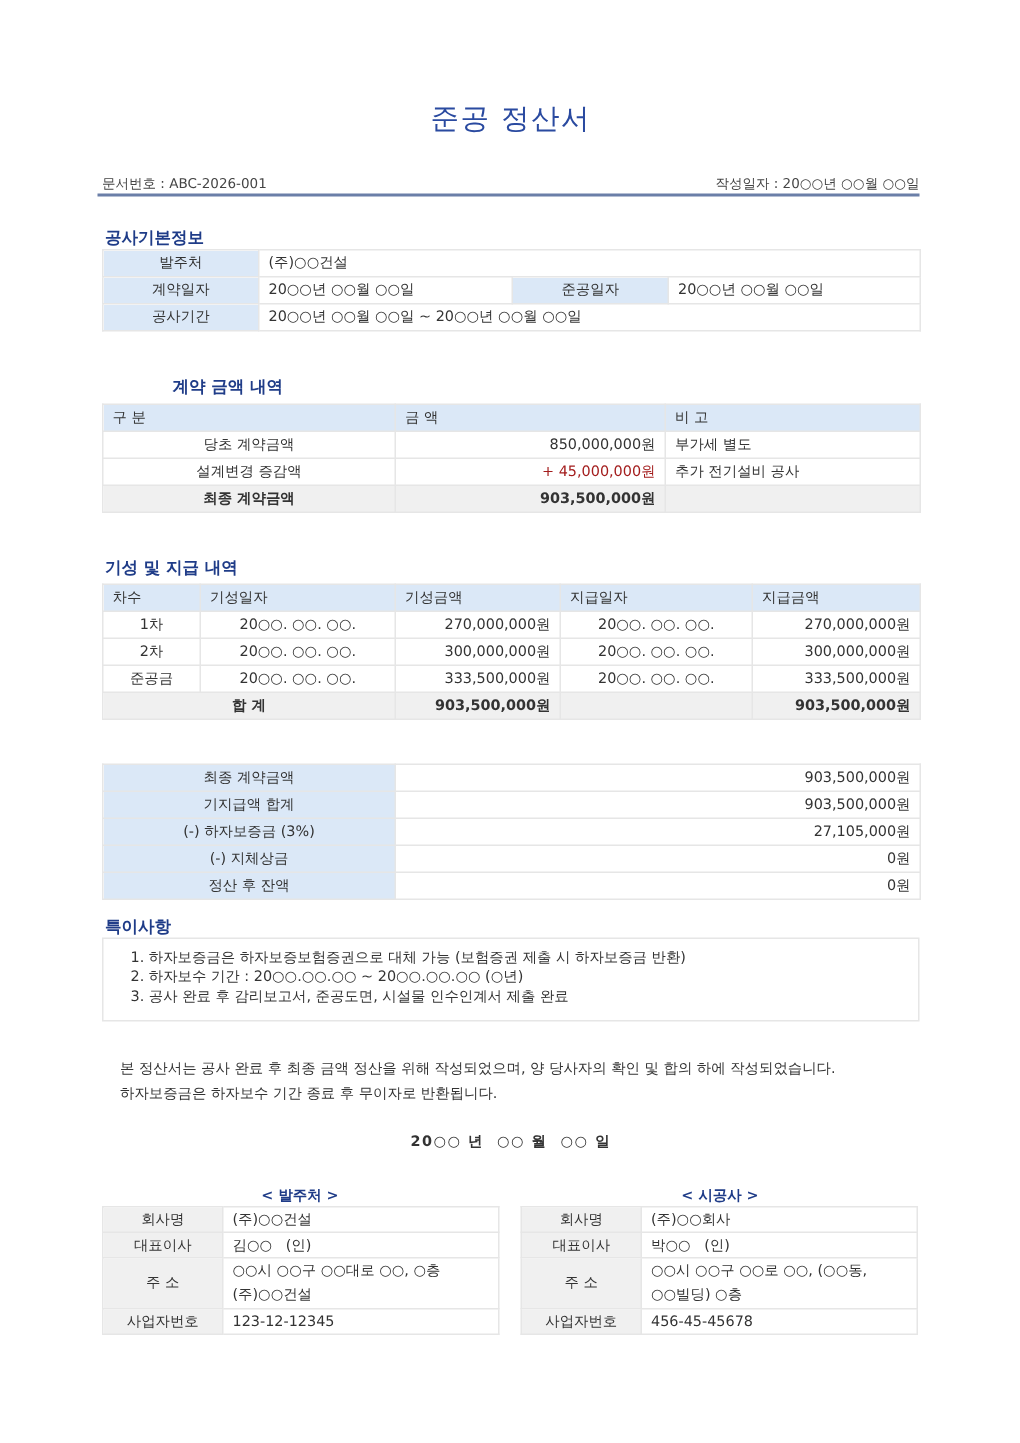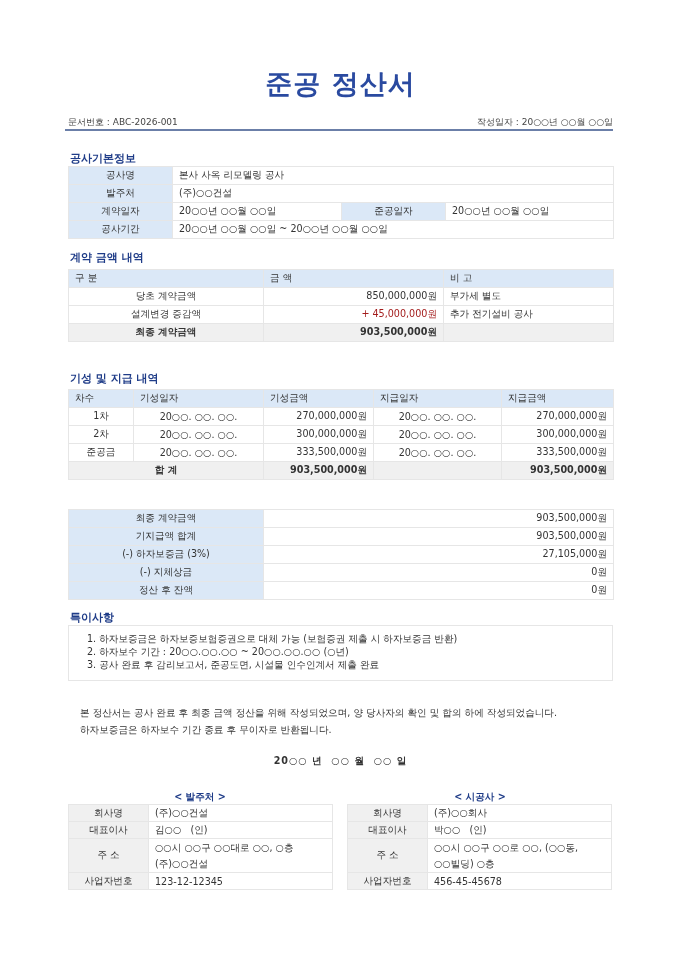--- a/index.html
+++ b/index.html
@@ -1,19 +1,19 @@
 <!DOCTYPE html>
 <html><head>
 <meta charset="utf-8">
 <style>
   * { box-sizing: border-box; margin: 0; padding: 0; }
   html, body { width: 680px; height: 962px; background: #ffffff; }
   body { font-family: "DejaVu Sans", "Liberation Sans", sans-serif; color: #333; font-size: 10px; position: relative; }
   .page { position: absolute; left: 68px; top: 0; width: 545px; }
-  .title { position: absolute; left: 0; width: 545px; top: 66px; text-align: center; font-size: 27px; font-weight: bold; color: #2a4aa0; letter-spacing: 1px; }
+  .title { position: absolute; left: 0; width: 545px; top: 66px; text-align: center; font-size: 19px; font-weight: normal; color: #2a4aa0; letter-spacing: 1px; }
   .docinfo { position: absolute; left: 0; width: 545px; top: 116px; display: flex; justify-content: space-between; font-size: 9px; color: #444; }
   .docline { position: absolute; left: -3px; width: 548px; top: 129px; height: 2px; background: #6b7fa8; }
   .sec-title { position: absolute; left: 2px; font-size: 11px; font-weight: bold; color: #1f3c88; }
   table { position: absolute; left: 0; width: 545px; border-collapse: collapse; table-layout: fixed; }
   td, th { border: 1px solid #e6e6e6; font-size: 9.6px; font-weight: normal; color: #333; height: 18px; padding: 0 6px; white-space: nowrap; overflow: hidden; }
   .lbl { background: #dbe8f7; text-align: center; }
   .hdr { background: #dbe8f7; text-align: left; }
   .tot td { background: #f0f0f0; font-weight: bold; }
   .c { text-align: center; margin-top: 23px; }
   .r { text-align: right; }
@@ -48,42 +48,38 @@
 
   <div class="sec-title" style="top:151px;">공사기본정보</div>
   <table style="top:166px;">
     <colgroup>
         <col style="width:104px">
         <col style="width:169px">
         <col style="width:104px">
         <col style="width:168px">
       </colgroup>
     <tbody>
-        <tr>
-      <td class="lbl">공사명</td>
-      <td class="l" colspan="3">본사 사옥 리모델링 공사</td>
-    </tr>
     <tr>
       <td class="lbl">발주처</td>
       <td class="l" colspan="3">(주)○○건설</td>
     </tr>
     <tr>
       <td class="lbl">계약일자</td>
       <td class="l">20○○년 ○○월 ○○일</td>
       <td class="lbl">준공일자</td>
       <td class="l">20○○년 ○○월 ○○일</td>
     </tr>
     <tr>
       <td class="lbl">공사기간</td>
       <td class="l" colspan="3">20○○년 ○○월 ○○일 ~ 20○○년 ○○월 ○○일</td>
     </tr>
   </tbody>
     </table>
 
-  <div class="sec-title" style="top:250px;">계약 금액 내역</div>
+  <div class="sec-title" style="top:250px;margin-left:45px;">계약 금액 내역</div>
   <table style="top:269px;">
     <colgroup>
         <col style="width:195px">
         <col style="width:180px">
         <col style="width:170px">
       </colgroup>
     <tbody>
         <tr>
       <td class="hdr">구 분</td>
       <td class="hdr">금 액</td>

